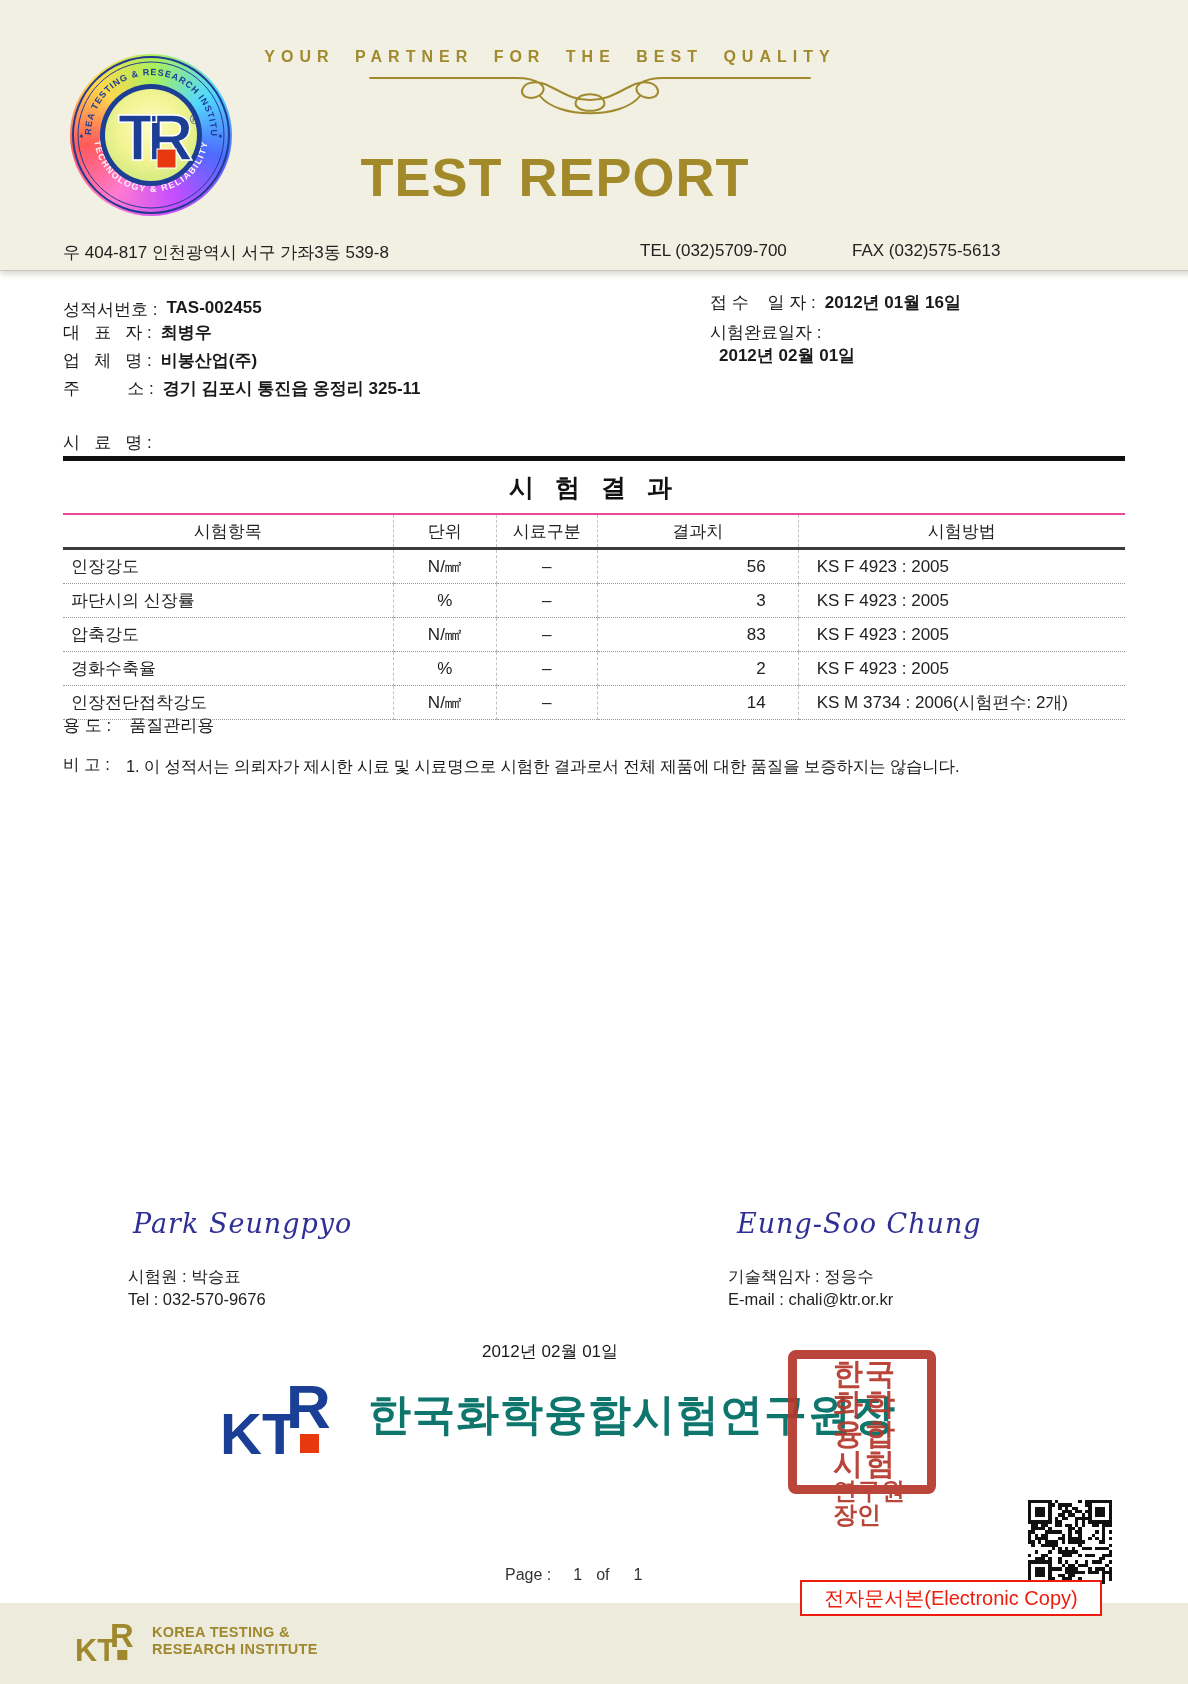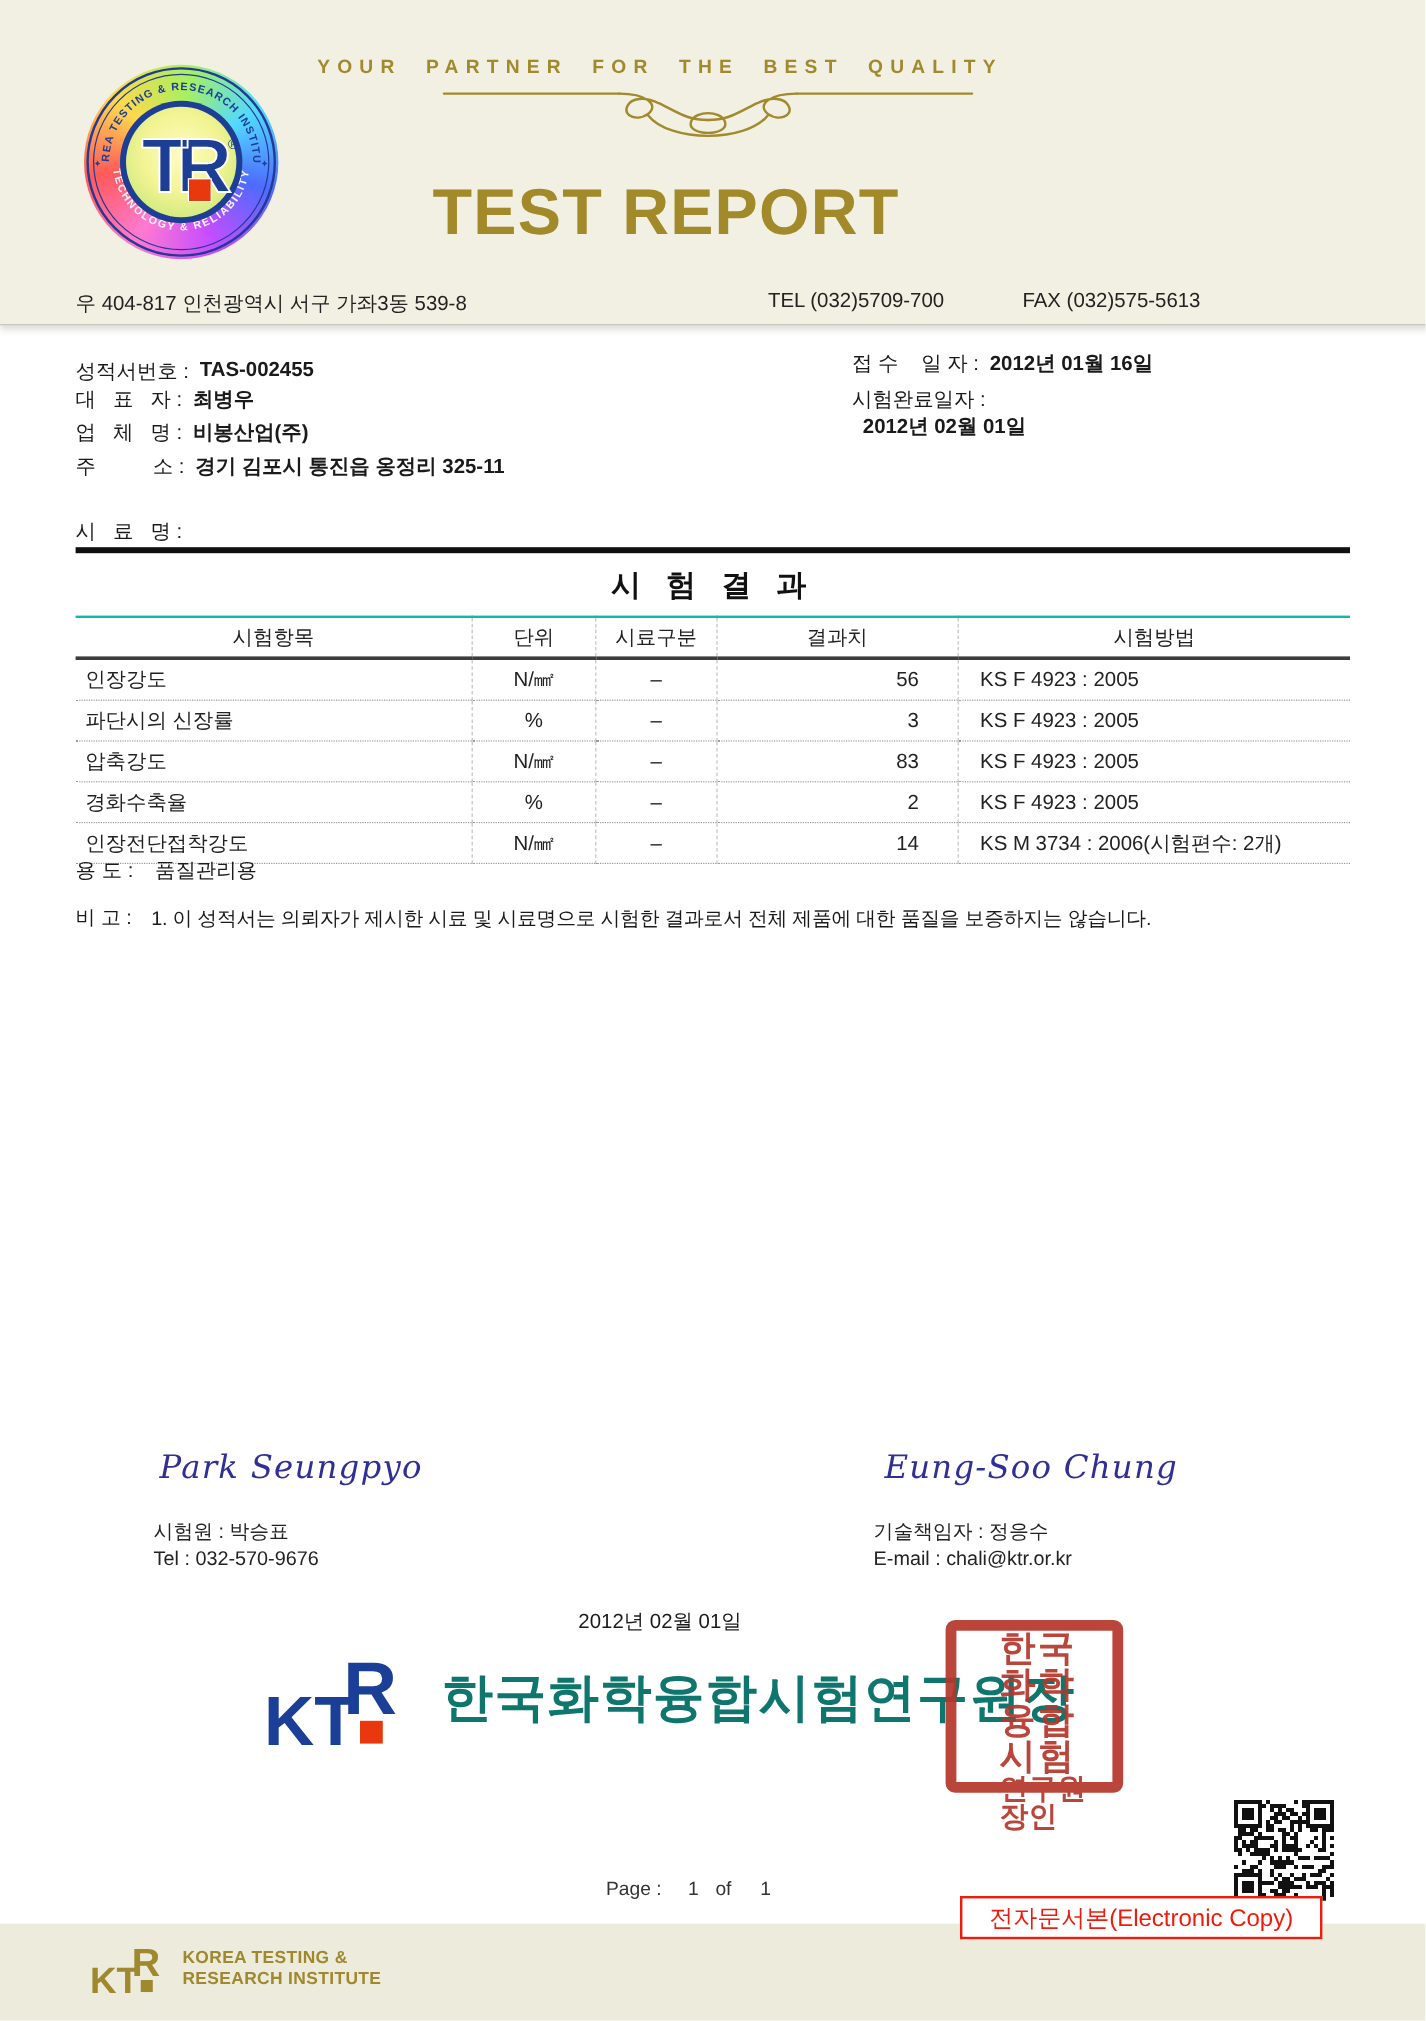--- a/index.html
+++ b/index.html
@@ -41,21 +41,21 @@
   .thick-rule { position:absolute; left:63px; top:456px; width:1062px; height:5px; background:#101010; }
   .results-title {
     position:absolute; left:63px; top:471px; width:1062px; text-align:center;
     font-size:25px; font-weight:bold; letter-spacing:7px; color:#111;
   }
 
   
   .results-table {
     position:absolute; left:63px; top:513px; width:1062px;
     border-collapse:collapse; font-size:17px; color:#222;
-    border-top:2px solid #14b8a6;
+    border-top:2px solid #ec4899;
   }
   .results-table th { font-weight:normal; height:30px; text-align:center; border-bottom:3px solid #3c3c3c; }
   .results-table td { height:31px; border-bottom:1px dotted #9a9a9a; }
   .results-table .c1, .results-table .c2, .results-table .c3, .results-table .c4 { border-left:1px dashed #c2c2c2; }
   .results-table .c0 { width:345px; } .results-table .c1 { width:107px; }
   .results-table .c2 { width:104px; } .results-table .c3 { width:179px; } .results-table .c4 { width:327px; }
   .results-table td.c0 { text-align:left; padding-left:8px; }
   .results-table td.c1, .results-table td.c2 { text-align:center; }
   .results-table td.c3 { text-align:right; padding-right:32px; }
   .results-table td.c4 { text-align:left; padding-left:18px; }

